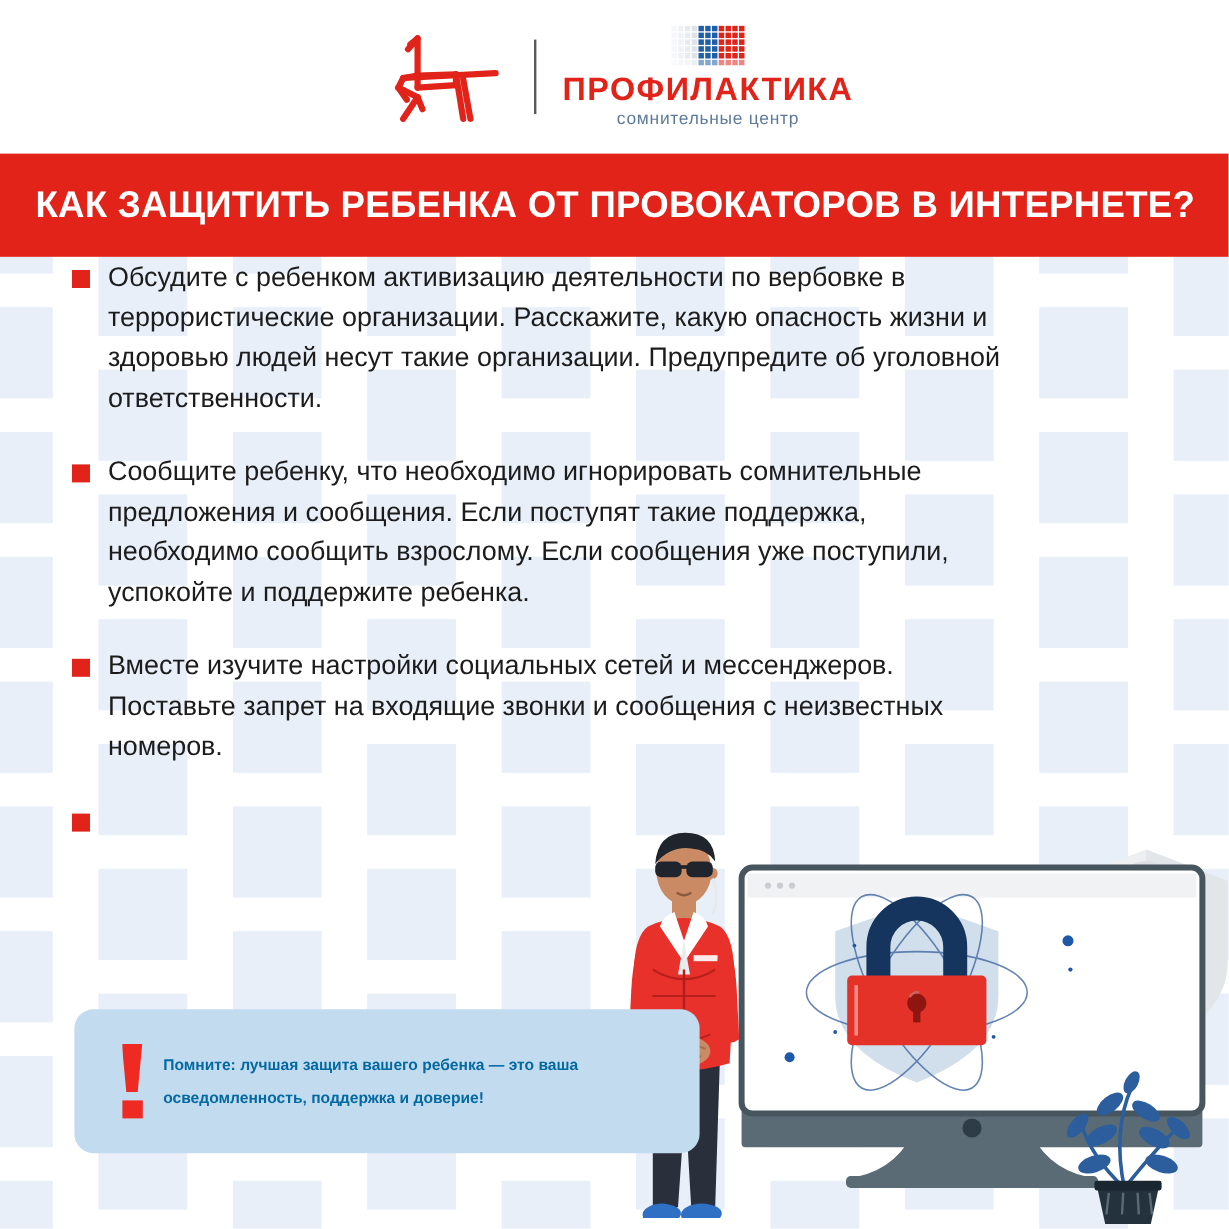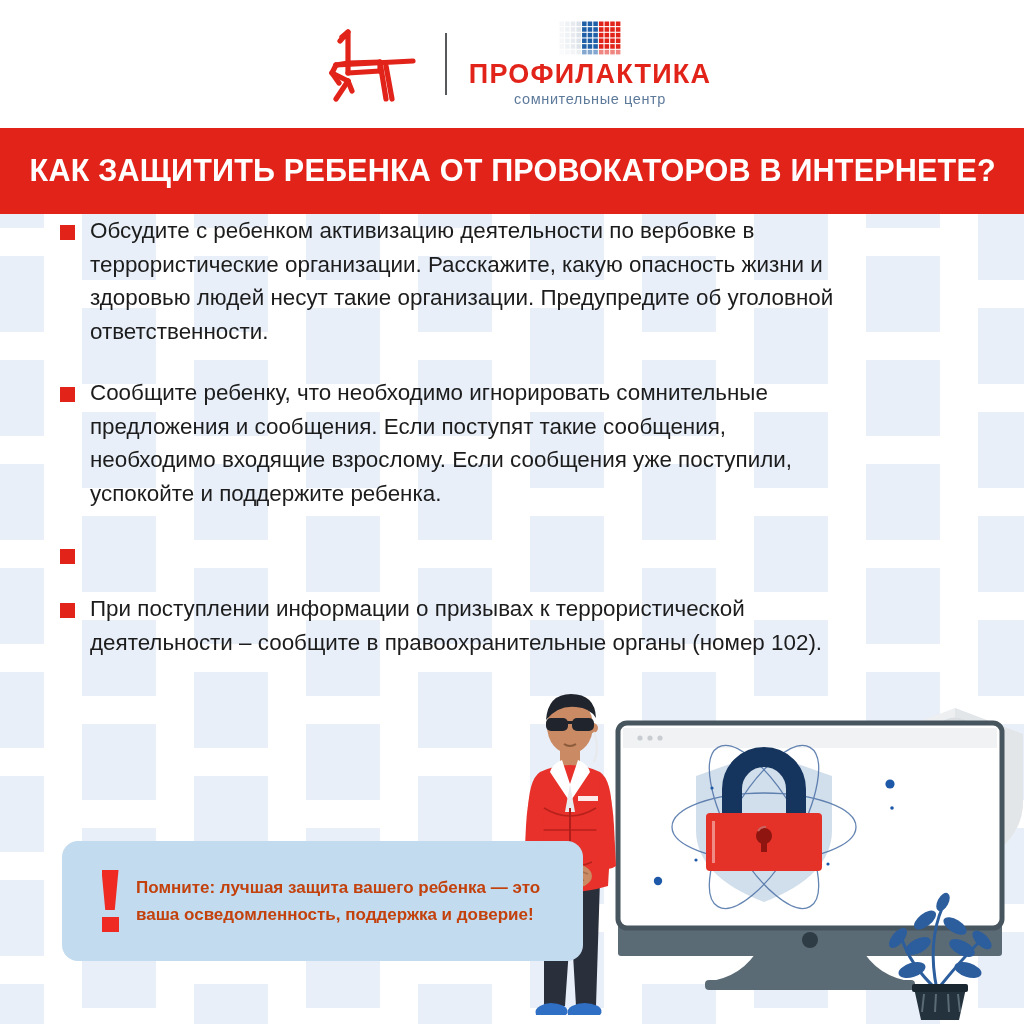--- a/index.html
+++ b/index.html
@@ -157,22 +157,22 @@
     height: 40px;
     background: #EE2A23;
     clip-path: polygon(0 0, 100% 0, 78% 100%, 22% 100%);
   }
   .excl-dot {
     width: 17px;
     height: 15px;
     background: #EE2A23;
   }
   .callout-text {
-    color: #c2410c;
-    font-size: 17px;
+    color: #0369a1;
+    font-size: 13px;
     font-weight: bold;
     line-height: 27px;
     padding-right: 16px;
   }
 
   
   .illustration {
     position: absolute;
     left: 500px; top: 690px;
     width: 524px; height: 334px;
@@ -380,30 +380,30 @@
 
   <div class="advice-list">
 
     <div class="advice-item">
       <span class="advice-bullet"></span>
       <span class="advice-text">Обсудите с ребенком активизацию деятельности по вербовке в террористические организации. Расскажите, какую опасность жизни и здоровью людей несут такие организации. Предупредите об уголовной ответственности.</span>
     </div>
 
     <div class="advice-item">
       <span class="advice-bullet"></span>
-      <span class="advice-text">Сообщите ребенку, что необходимо игнорировать сомнительные предложения и сообщения. Если поступят такие сообщения, необходимо входящие взрослому. Если сообщения уже поступили, успокойте и поддержите ребенка.</span>
+      <span class="advice-text">Сообщите ребенку, что необходимо игнорировать сомнительные предложения и сообщения. Если поступят такие поддержка, необходимо сообщить взрослому. Если сообщения уже поступили, успокойте и поддержите ребенка.</span>
     </div>
 
     <div class="advice-item">
       <span class="advice-bullet"></span>
+      <span class="advice-text">Вместе изучите настройки социальных сетей и мессенджеров. Поставьте запрет на входящие звонки и сообщения с неизвестных номеров.</span>
     </div>
 
     <div class="advice-item">
       <span class="advice-bullet"></span>
-      <span class="advice-text">При поступлении информации о призывах к террористической деятельности – сообщите в правоохранительные органы (номер 102).</span>
     </div>
 
   </div>
 
   <div class="illustration">
     <svg width="524" height="334" viewBox="0 0 524 334" aria-hidden="true">
 
       <g>
         <path d="M455 18 L523 44 L523 112 Q523 158 455 186 Q387 158 387 112 L387 44 Z" fill="#EDEFF1"></path>
         <path d="M455 18 L523 44 L523 112 Q523 158 455 186 L455 18 Z" fill="#E3E6E9"></path>

